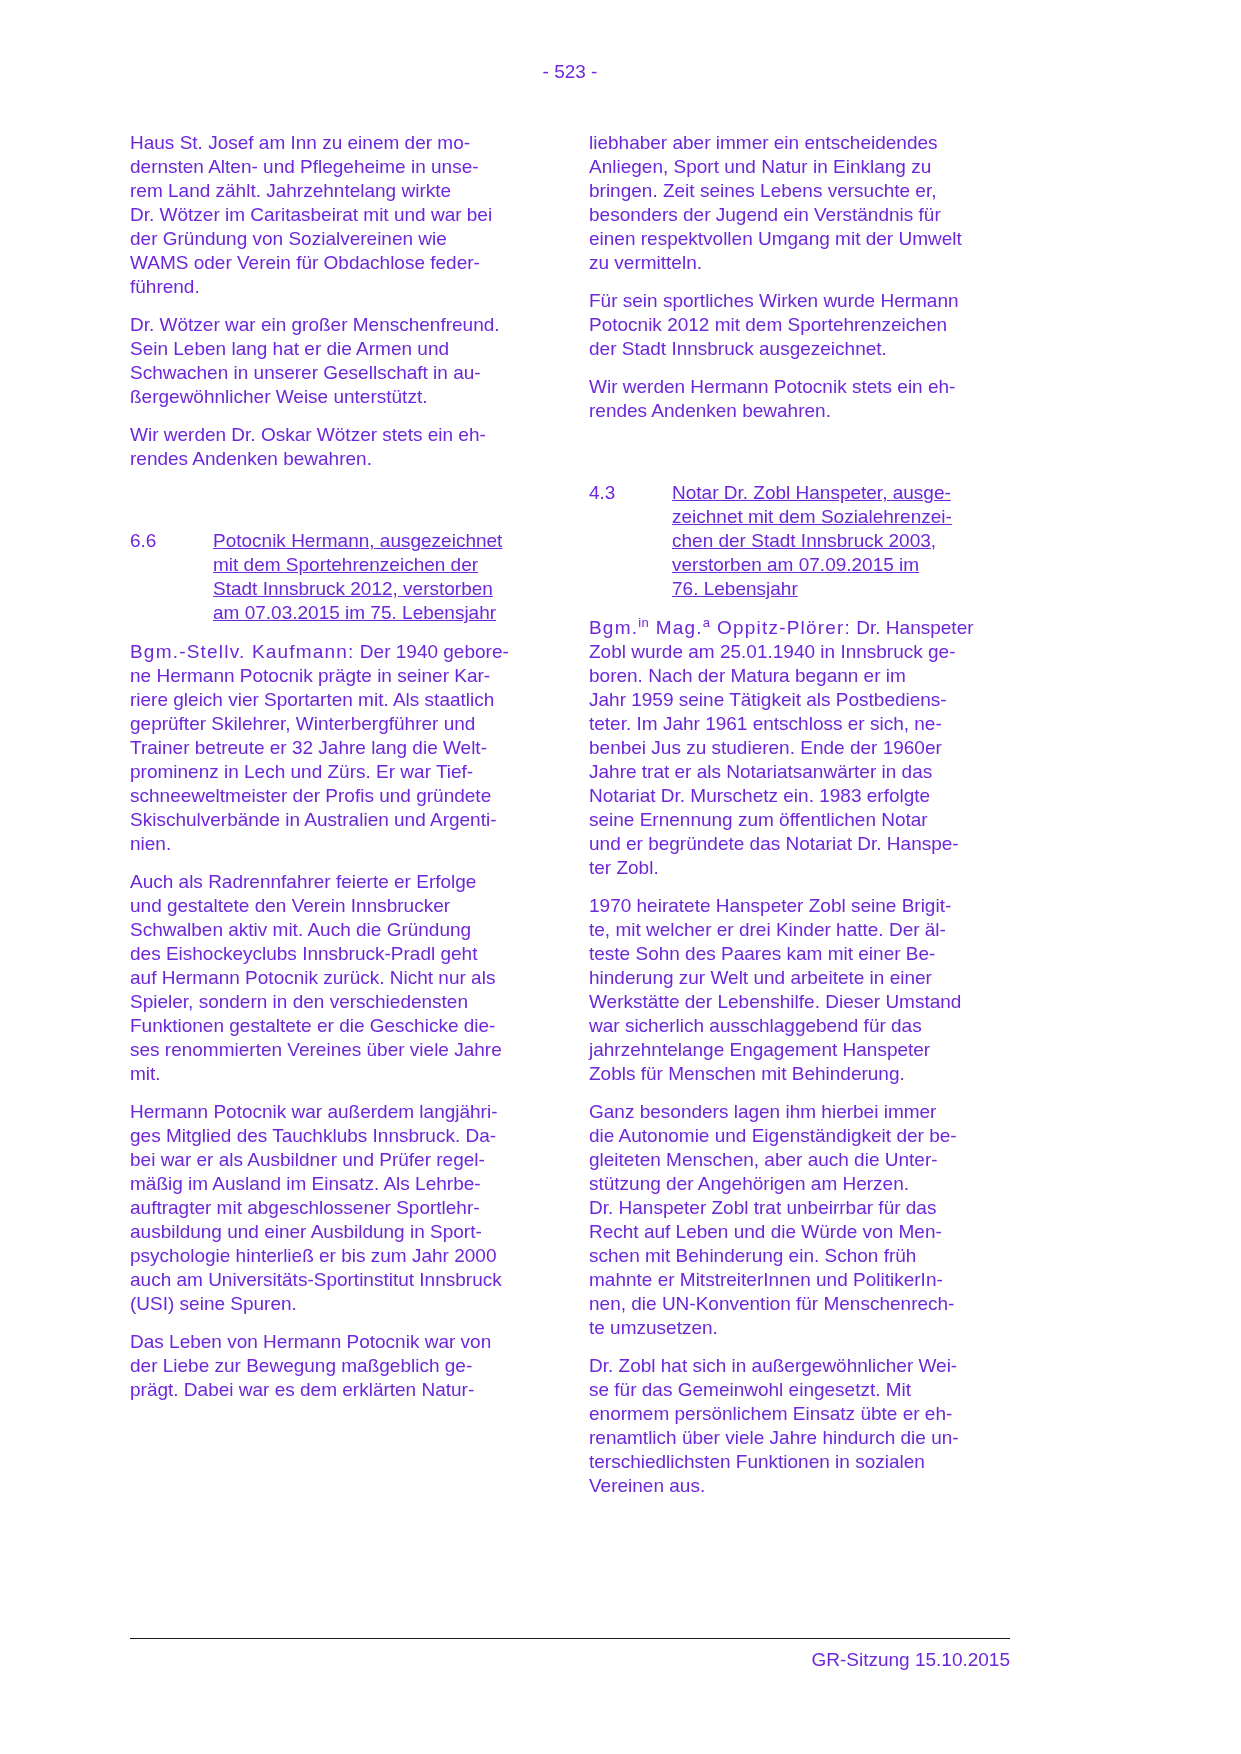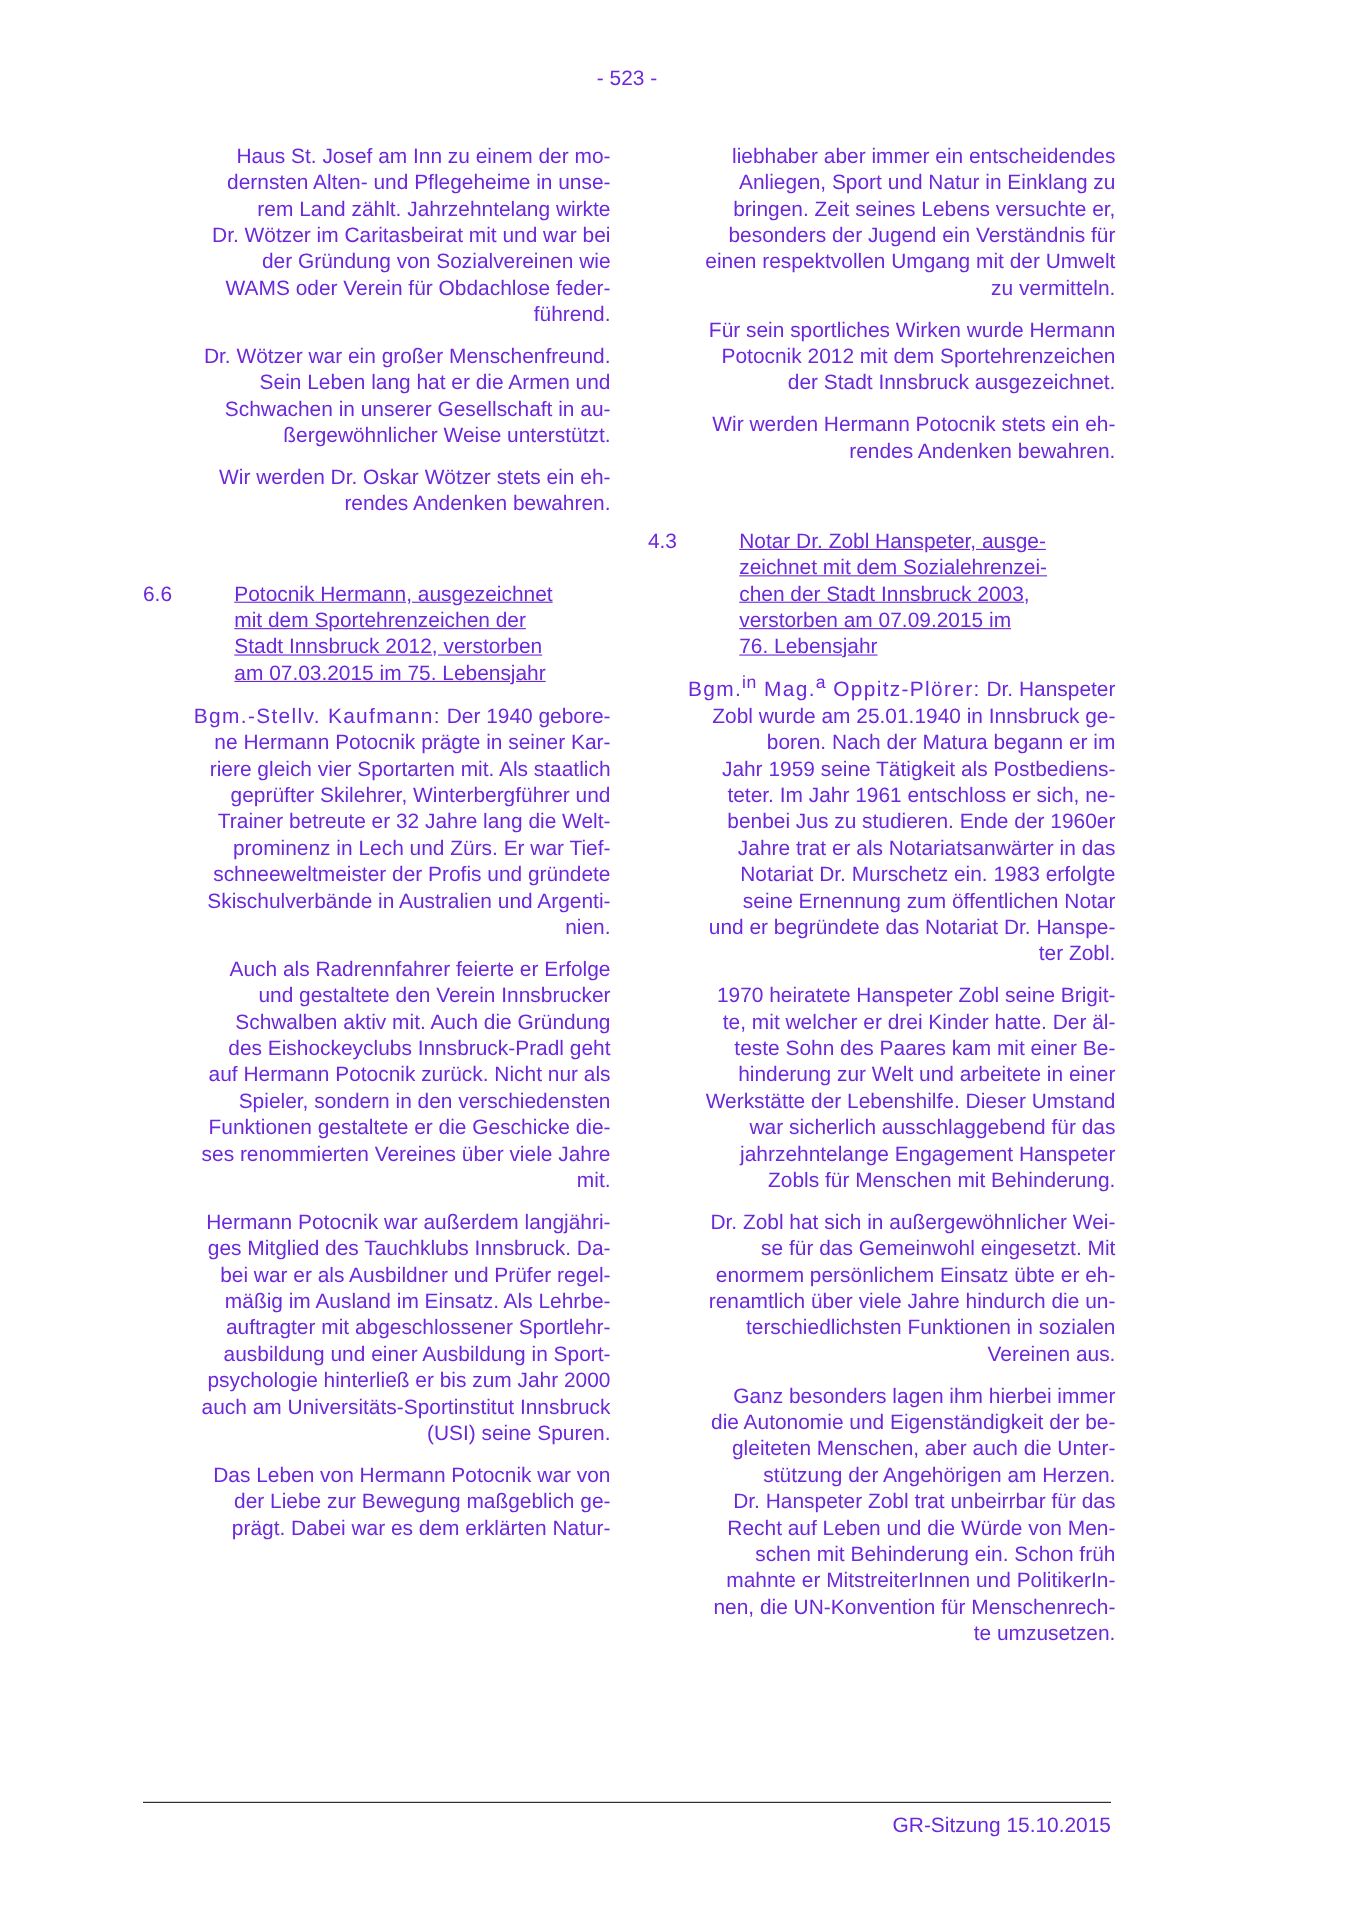--- a/index.html
+++ b/index.html
@@ -33,41 +33,40 @@
   }
   .col {
     width: 425px;
     flex: 0 0 425px;
     font-size: 19px;
     line-height: 24px;
   }
   .para {
     white-space: pre-line;
     margin-bottom: 14px;
-    text-align: right;
   }
   .section-heading {
     display: flex;
     margin-top: 58px;
     margin-bottom: 15px;
     gap: 13px;
   }
   .section-heading .section-number {
     width: 70px;
     flex: 0 0 70px;
   }
   .section-heading .section-title {
     white-space: pre-line;
     text-decoration: underline;
   }
   .speaker {
     letter-spacing: 1.2px;
   }
   .speaker sup {
-    font-size: 16px;
+    font-size: 13px;
     line-height: 0;
     vertical-align: super;
     letter-spacing: 0.5px;
   }
   .footer {
     position: absolute;
     top: 1638px;
     left: 130px;
     width: 880px;
     border-top: 1.5px solid #1a1a1a;
@@ -177,36 +176,36 @@
 ter Zobl.</span></p>
 
       <p class="para">1970 heiratete Hanspeter Zobl seine Brigit-
 te, mit welcher er drei Kinder hatte. Der äl-
 teste Sohn des Paares kam mit einer Be-
 hinderung zur Welt und arbeitete in einer
 Werkstätte der Lebenshilfe. Dieser Umstand
 war sicherlich ausschlaggebend für das
 jahrzehntelange Engagement Hanspeter
 Zobls für Menschen mit Behinderung.</p>
-      <p class="para">Dr. Zobl hat sich in außergewöhnlicher Wei-
-se für das Gemeinwohl eingesetzt. Mit
-enormem persönlichem Einsatz übte er eh-
-renamtlich über viele Jahre hindurch die un-
-terschiedlichsten Funktionen in sozialen
-Vereinen aus.</p>
       <p class="para">Ganz besonders lagen ihm hierbei immer
 die Autonomie und Eigenständigkeit der be-
 gleiteten Menschen, aber auch die Unter-
 stützung der Angehörigen am Herzen.
 Dr. Hanspeter Zobl trat unbeirrbar für das
 Recht auf Leben und die Würde von Men-
 schen mit Behinderung ein. Schon früh
 mahnte er MitstreiterInnen und PolitikerIn-
 nen, die UN-Konvention für Menschenrech-
 te umzusetzen.</p>
+      <p class="para">Dr. Zobl hat sich in außergewöhnlicher Wei-
+se für das Gemeinwohl eingesetzt. Mit
+enormem persönlichem Einsatz übte er eh-
+renamtlich über viele Jahre hindurch die un-
+terschiedlichsten Funktionen in sozialen
+Vereinen aus.</p>
     </div>
 
   </div>
 
   <div class="footer">
     <span>GR-Sitzung 15.10.2015</span>
   </div>
 
 </div>
 

